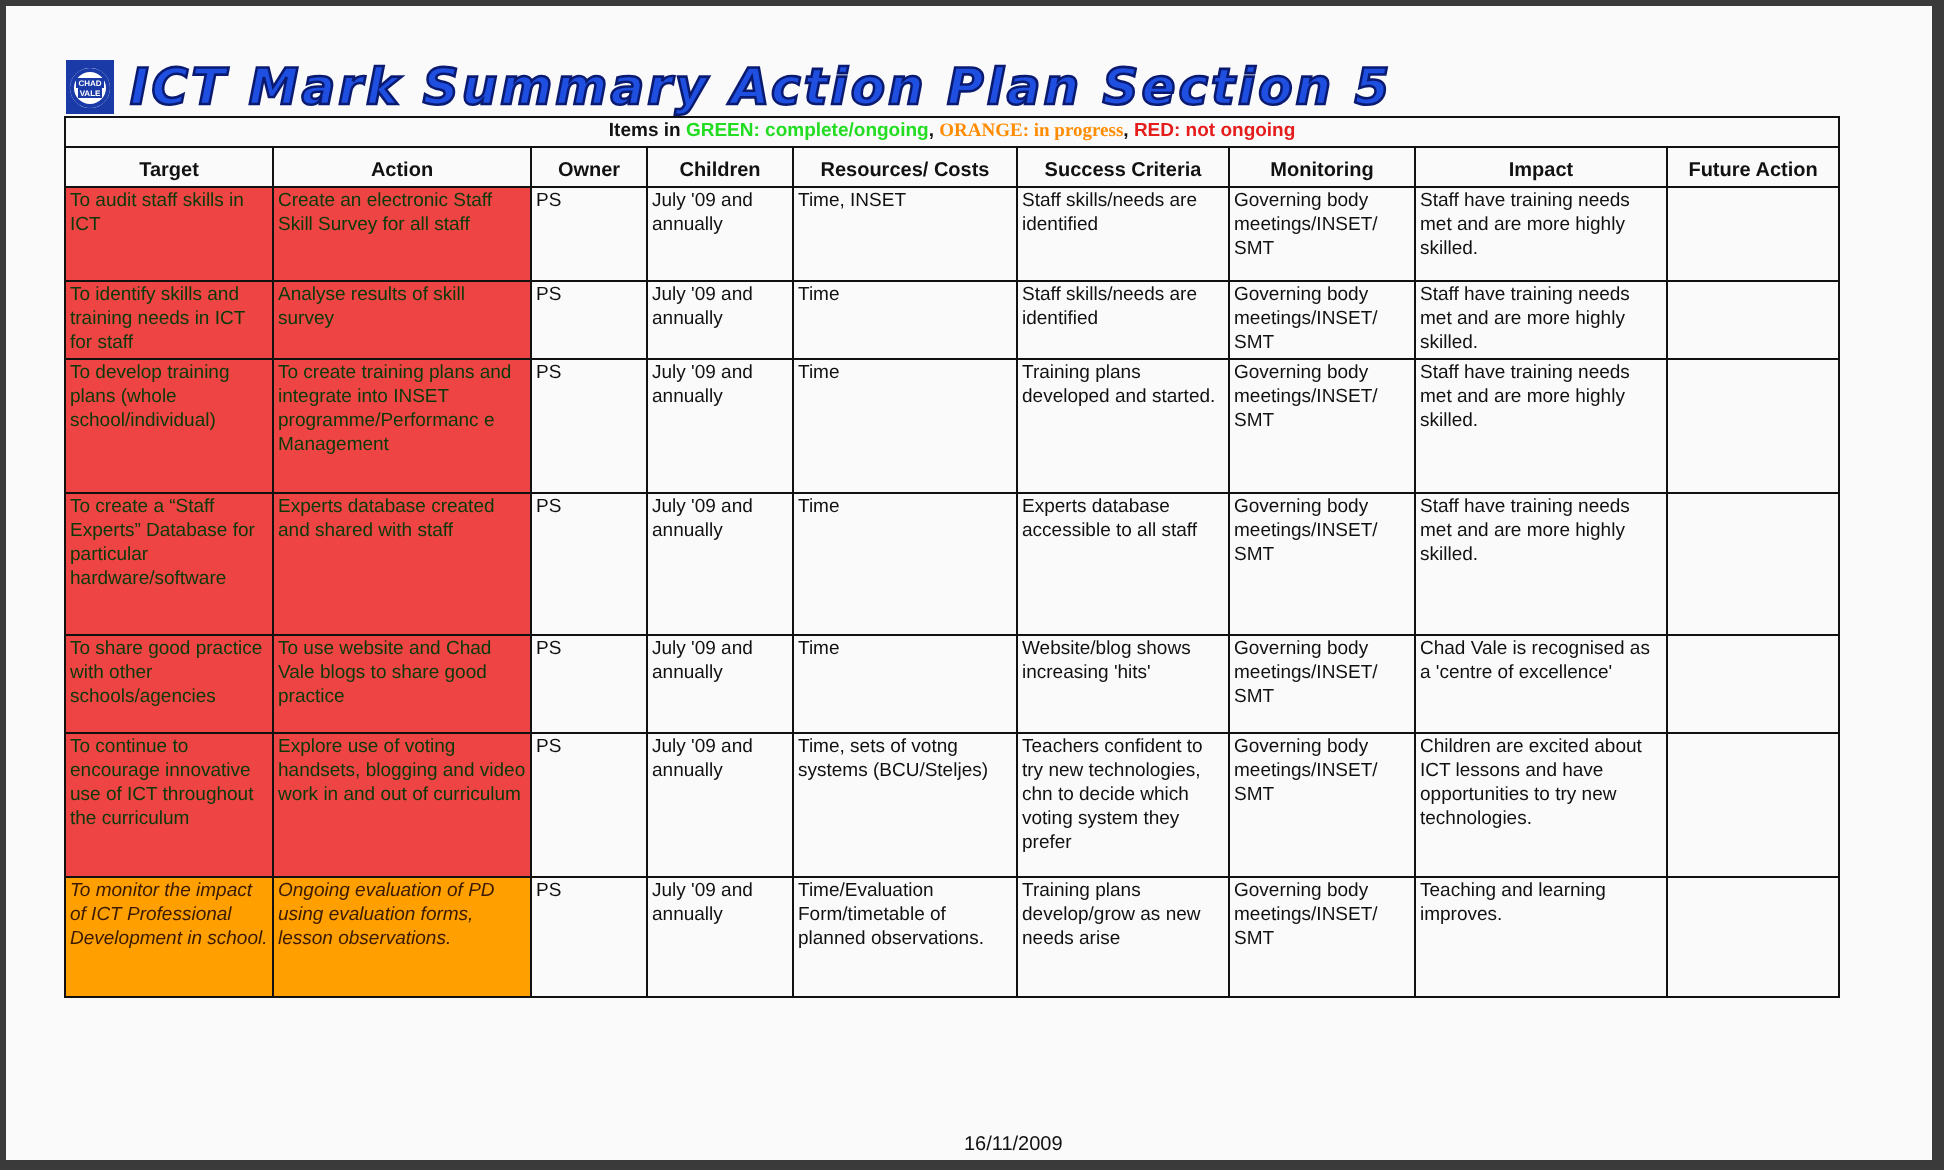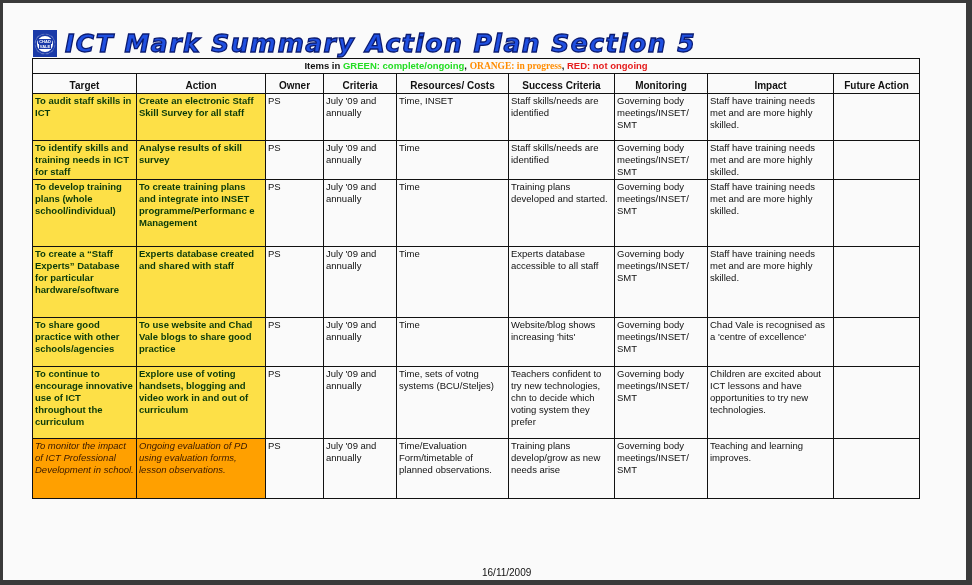--- a/index.html
+++ b/index.html
@@ -51,21 +51,21 @@
     line-height: 12px;
     overflow: hidden;
   }
   .banner td { text-align: center; font-size: 9.5px; height: 13px; padding: 2px 0; }
   .banner-outer td { border: 2px solid #111; }
   .legend td { text-align: center; font-weight: bold; font-size: 9.5px; height: 12px; padding: 1px 0; }
   .g-text { color: #22dd22; }
   .o-text { color: #ff8c00; font-family: Liberation Serif, serif; }
   .r-text { color: #e51c1c; }
   th { font-weight: bold; font-size: 10px; text-align: center; height: 14px; padding-top: 4px !important; vertical-align: bottom !important; }
-  .green { background: #fde047; color: #0a3a0a; font-weight: bold; }
+  .green { background: #ef4444; color: #0a3a0a; }
   .orange { background: #ffa000; color: #3a1a00; font-style: italic; }
   .footer-date {
     position: absolute; left: 456px; top: 564px;
     font-size: 10px; color: #111; margin-left: 23px;
   }
 </style>
 </head>
 <body>
 
 <div class="page">
@@ -92,21 +92,21 @@
         <col style="width:86px">
     </colgroup>
     <tbody>
     <tr class="legend">
       <td colspan="9"><span>Items in </span><span class="g-text">GREEN: complete/ongoing</span><span>, </span><span class="o-text">ORANGE: in progress</span><span>, </span><span class="r-text">RED: not ongoing</span></td>
     </tr>
     <tr>
       <th>Target</th>
       <th>Action</th>
       <th>Owner</th>
-      <th>Criteria</th>
+      <th>Children</th>
       <th>Resources/ Costs</th>
       <th>Success Criteria</th>
       <th>Monitoring</th>
       <th>Impact</th>
       <th>Future Action</th>
     </tr>
 
     <tr style="height:47px">
       <td class="green">To audit staff skills in ICT</td>
       <td class="green">Create an electronic Staff Skill Survey for all staff</td>

